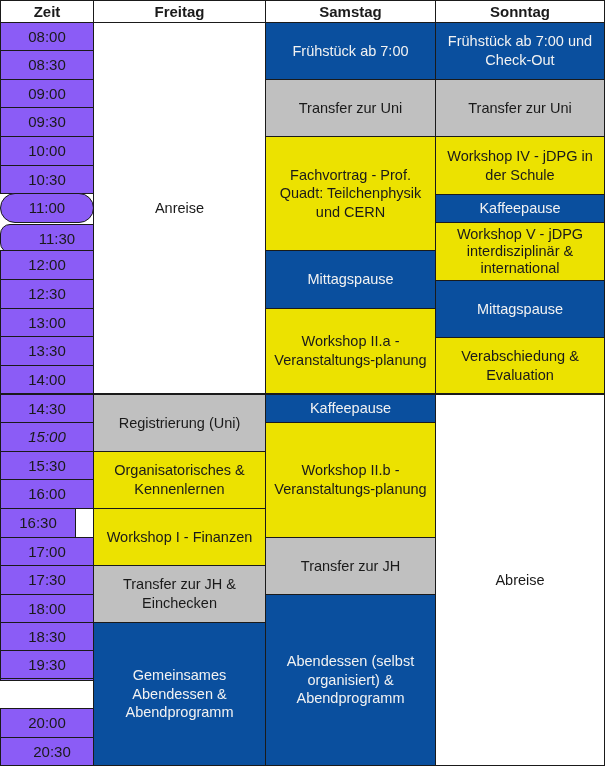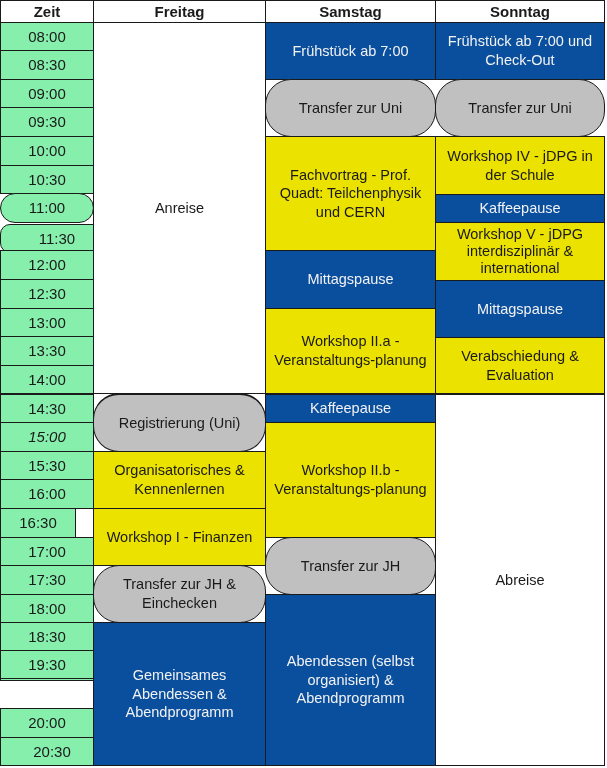--- a/index.html
+++ b/index.html
@@ -3,24 +3,24 @@
 <meta charset="utf-8">
 <style>
   html, body { margin:0; padding:0; background:#ffffff; }
   body { width:607px; height:768px; position:relative; overflow:hidden;
          font-family:"Liberation Sans", "DejaVu Sans", sans-serif; }
   #schedule { position:absolute; left:0; top:0; width:605px; height:766px; }
   .cell { position:absolute; box-sizing:border-box; display:flex; align-items:center;
           justify-content:center; text-align:center; line-height:1.28; font-size:14.5px;
           color:#1a1a1a; border:1px solid #1a1a1a; padding:0 4px; }
   .hdr { font-weight:bold; font-size:15px; background:#ffffff; }
-  .time { font-size:15px; background:#86efac; }
+  .time { font-size:15px; background:#8b5cf6; }
   .blue { background:#0a4f9e; color:#f2f2f2; }
   .yellow { background:#ece200; color:#1a1a1a; }
-  .gray { background:#c0c0c0; color:#1a1a1a;border-radius:26px; }
+  .gray { background:#c0c0c0; color:#1a1a1a; }
   .white { background:#ffffff; color:#1a1a1a; }
   .thick-top { border-top:2px solid #1a1a1a; }
 </style>
 </head>
 <body>
 
 <div id="schedule">
 
   <div class="cell hdr" style="left:0;top:0;width:94px;height:23px;">Zeit</div>
   <div class="cell hdr" style="left:93px;top:0;width:173px;height:23px;">Freitag</div>

